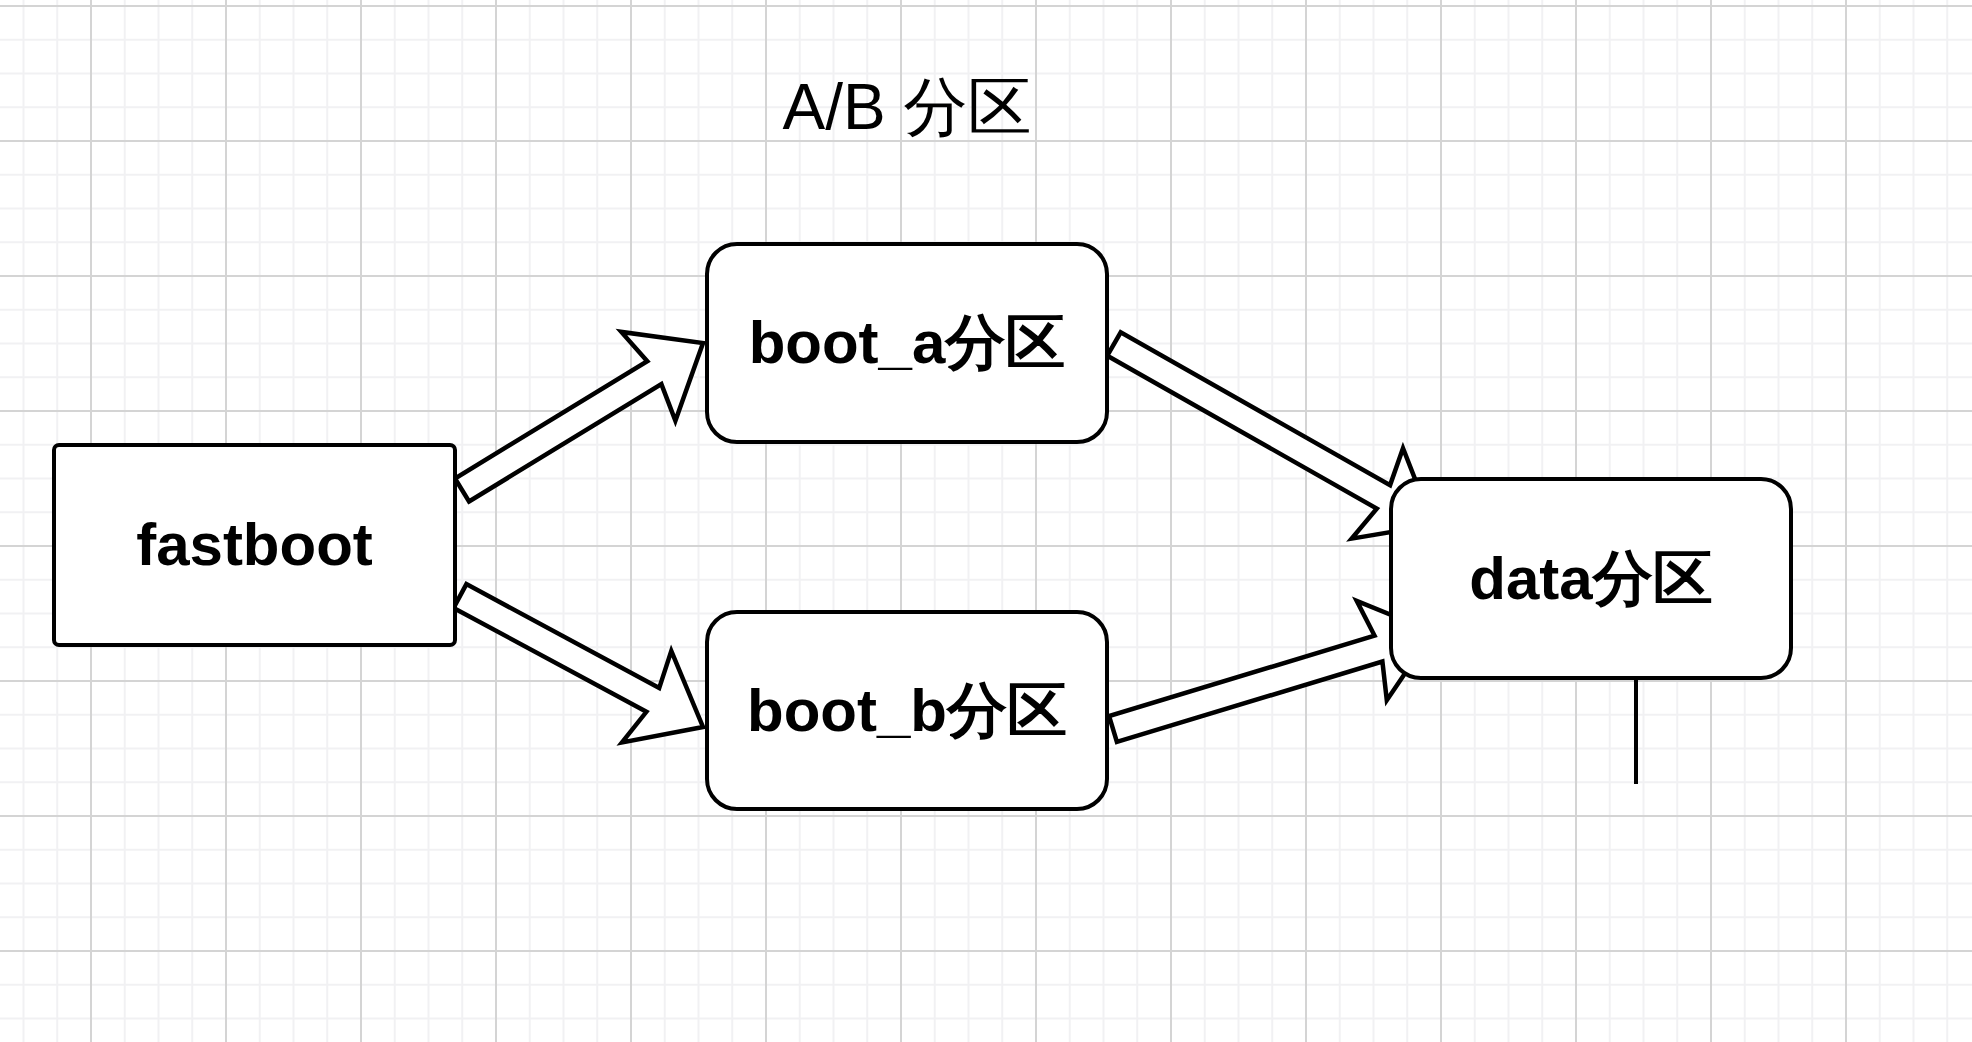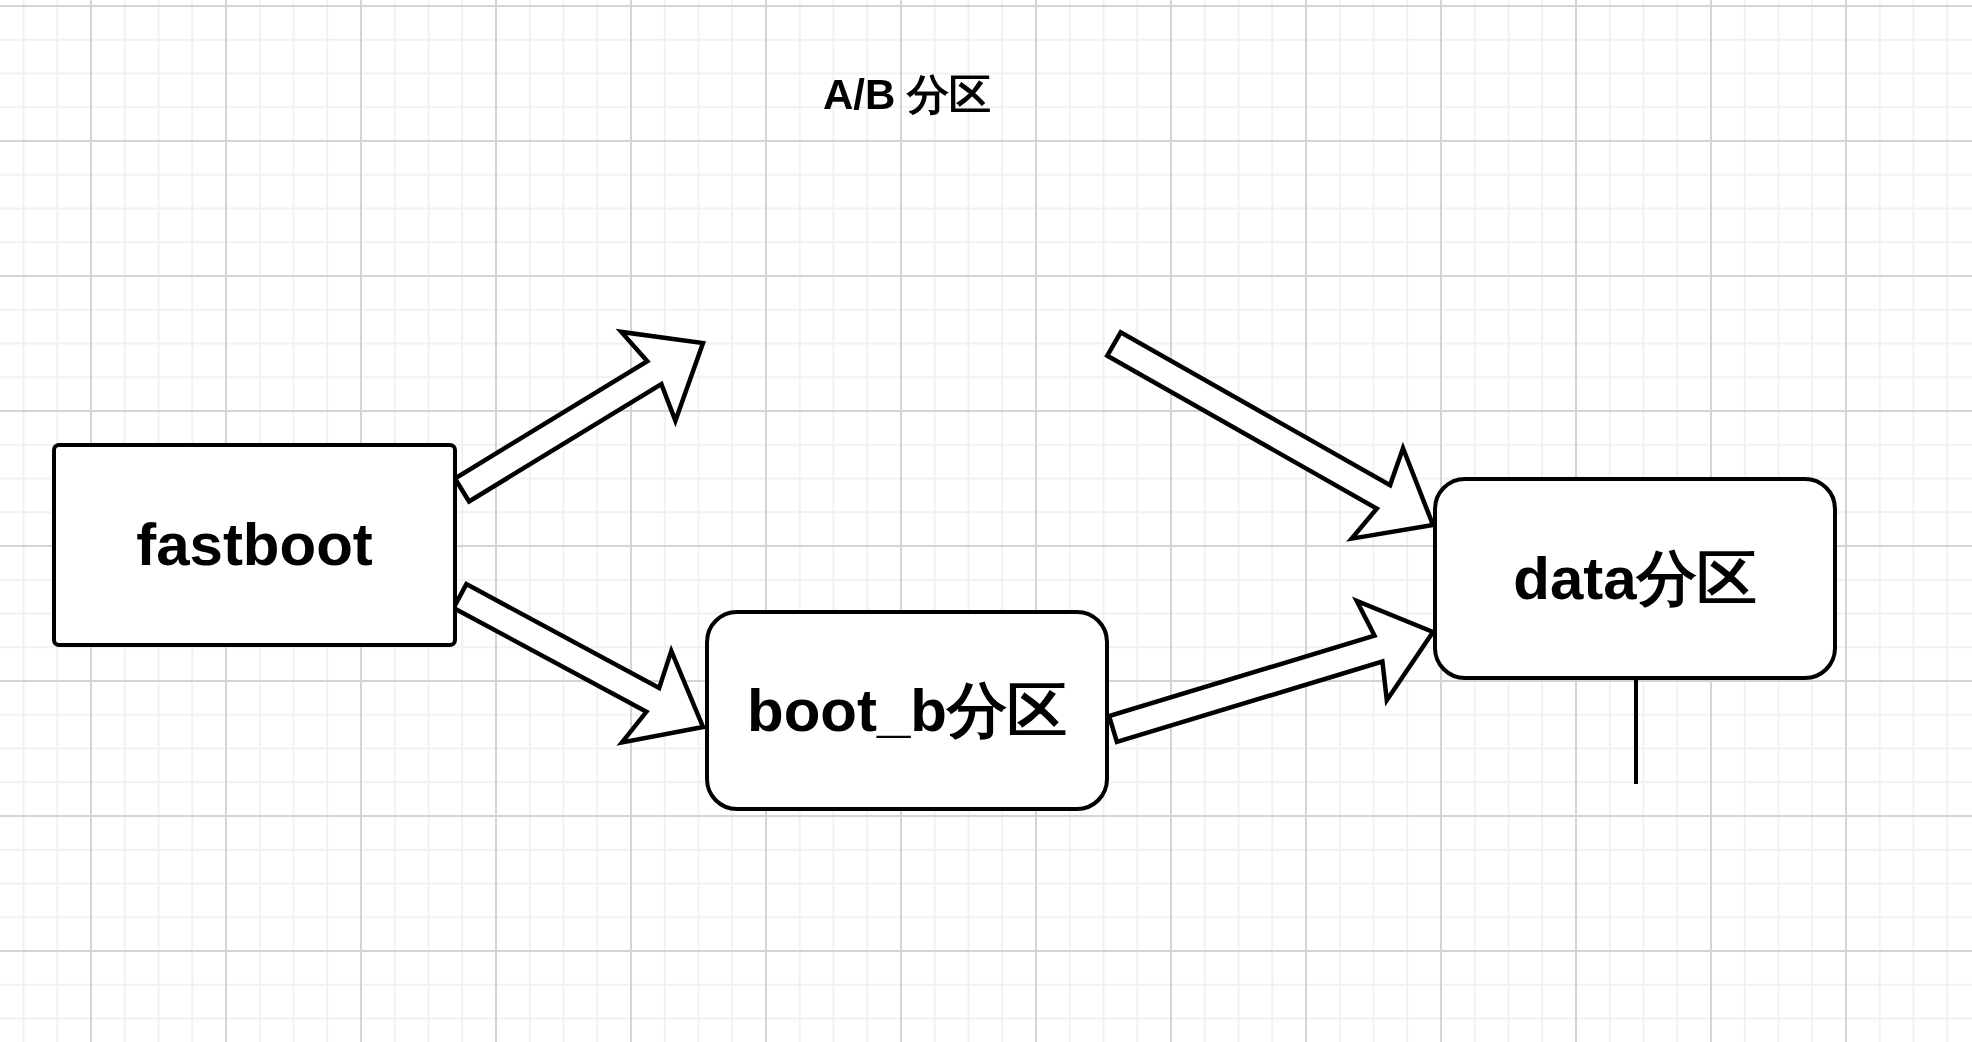--- a/index.html
+++ b/index.html
@@ -51,30 +51,30 @@
   .node span {
     font-weight: bold;
     font-size: 60px;
     color: #000000;
     white-space: nowrap;
     line-height: 1;
   }
   .node-fastboot { left: 52px;   top: 443px; width: 405px; height: 204px; border-radius: 7px; }
   .node-boot-a   { left: 705px;  top: 242px; width: 404px; height: 202px; }
   .node-boot-b   { left: 705px;  top: 610px; width: 404px; height: 201px; }
-  .node-data     { left: 1433px; top: 477px; width: 404px; height: 203px; }
+  .node-data     { left: 1389px; top: 477px; width: 404px; height: 203px; }
   .node-other    { left: 1433px; top: 782px; width: 404px; height: 200px; }
   .diagram-title {
     position: absolute;
     left: 600px;
     top: 72px;
     width: 614px;
     text-align: center;
-    font-weight: bold;
-    font-size: 42px;
+    font-weight: normal;
+    font-size: 64px;
     color: #000000;
     line-height: 1.1;
     white-space: nowrap;
   }
   .edge-label {
     position: absolute;
     left: 470px;
     top: 522px;
     font-weight: bold;
     font-size: 57px;
@@ -105,20 +105,23 @@
     <path class="arrow" d="M1107.3,355.7L1376.8,508.6L1351.7,538.6L1433.0,525.0L1403.0,448.2L1390.1,485.1L1120.7,332.3Z"></path>
     <path class="arrow" d="M1116.9,741.9L1382.4,661.5L1386.8,700.3L1433.0,632.0L1356.7,600.8L1374.5,635.6L1109.1,716.1Z"></path>
   </svg>
 
   <div class="diagram-title">A/B 分区</div>
 
   <div class="node node-fastboot">
     <span>fastboot</span>
   </div>
 
+  <div class="node node-boot-a">
+    <span>boot_a分区</span>
+  </div>
 
   <div class="node node-boot-b">
     <span>boot_b分区</span>
   </div>
 
   <div class="node node-data">
     <span>data分区</span>
   </div>
 
 

